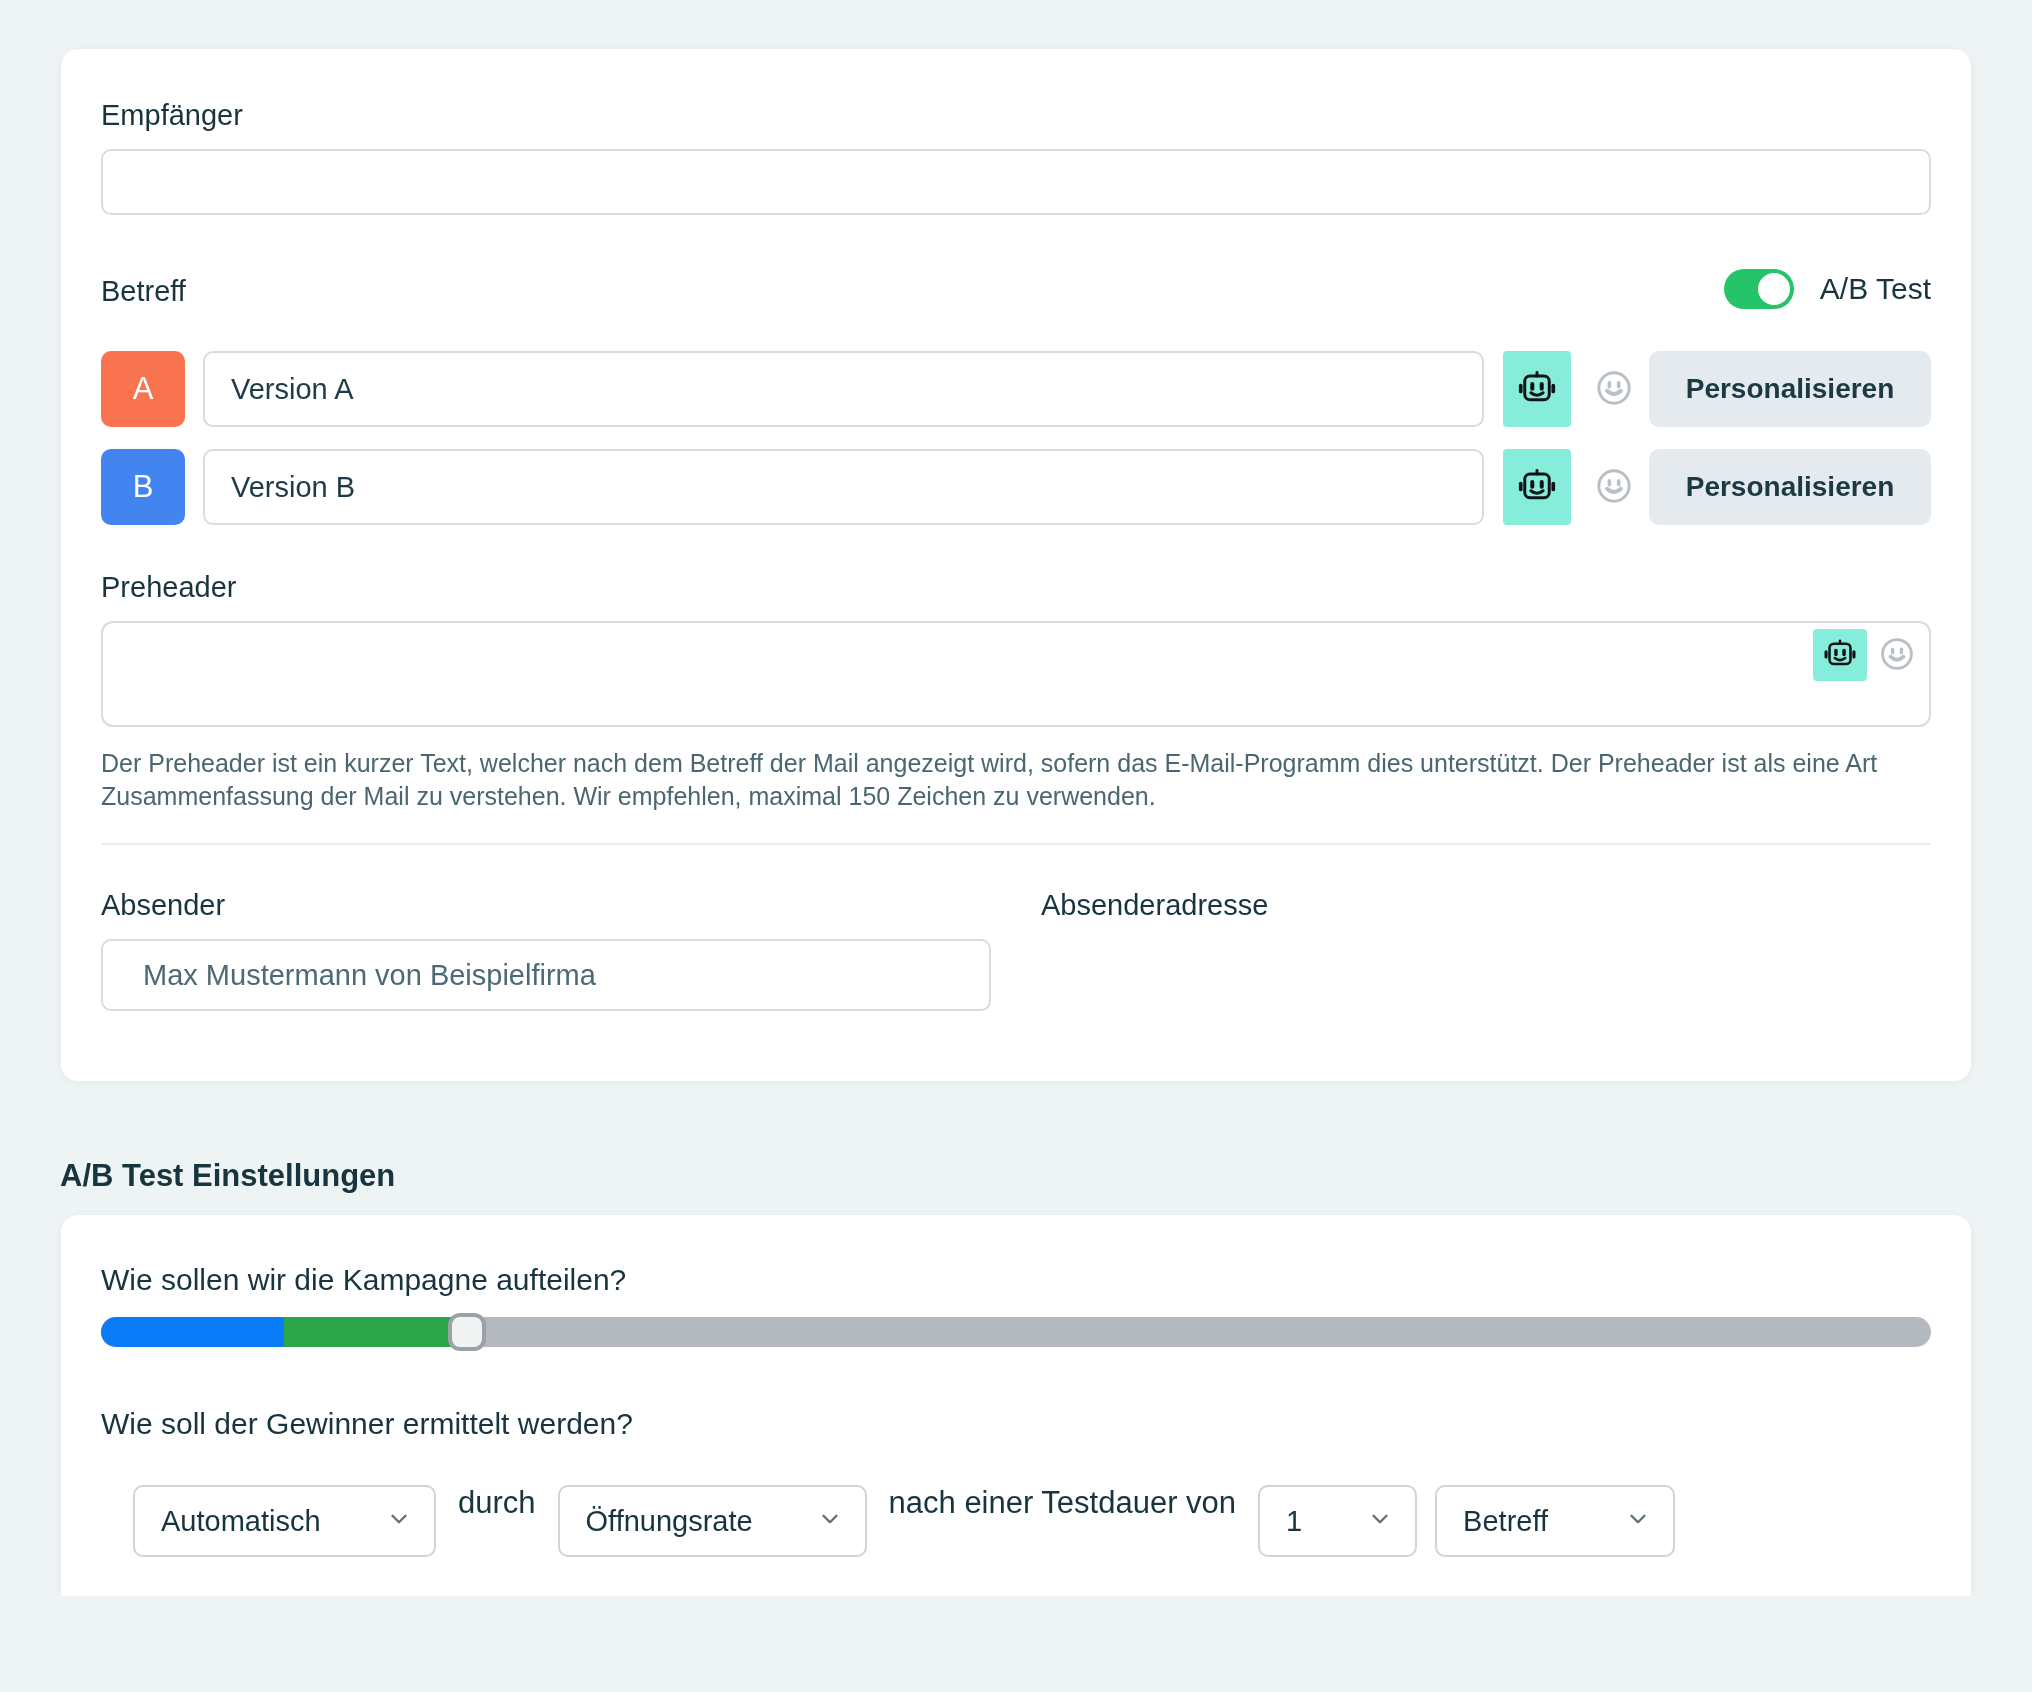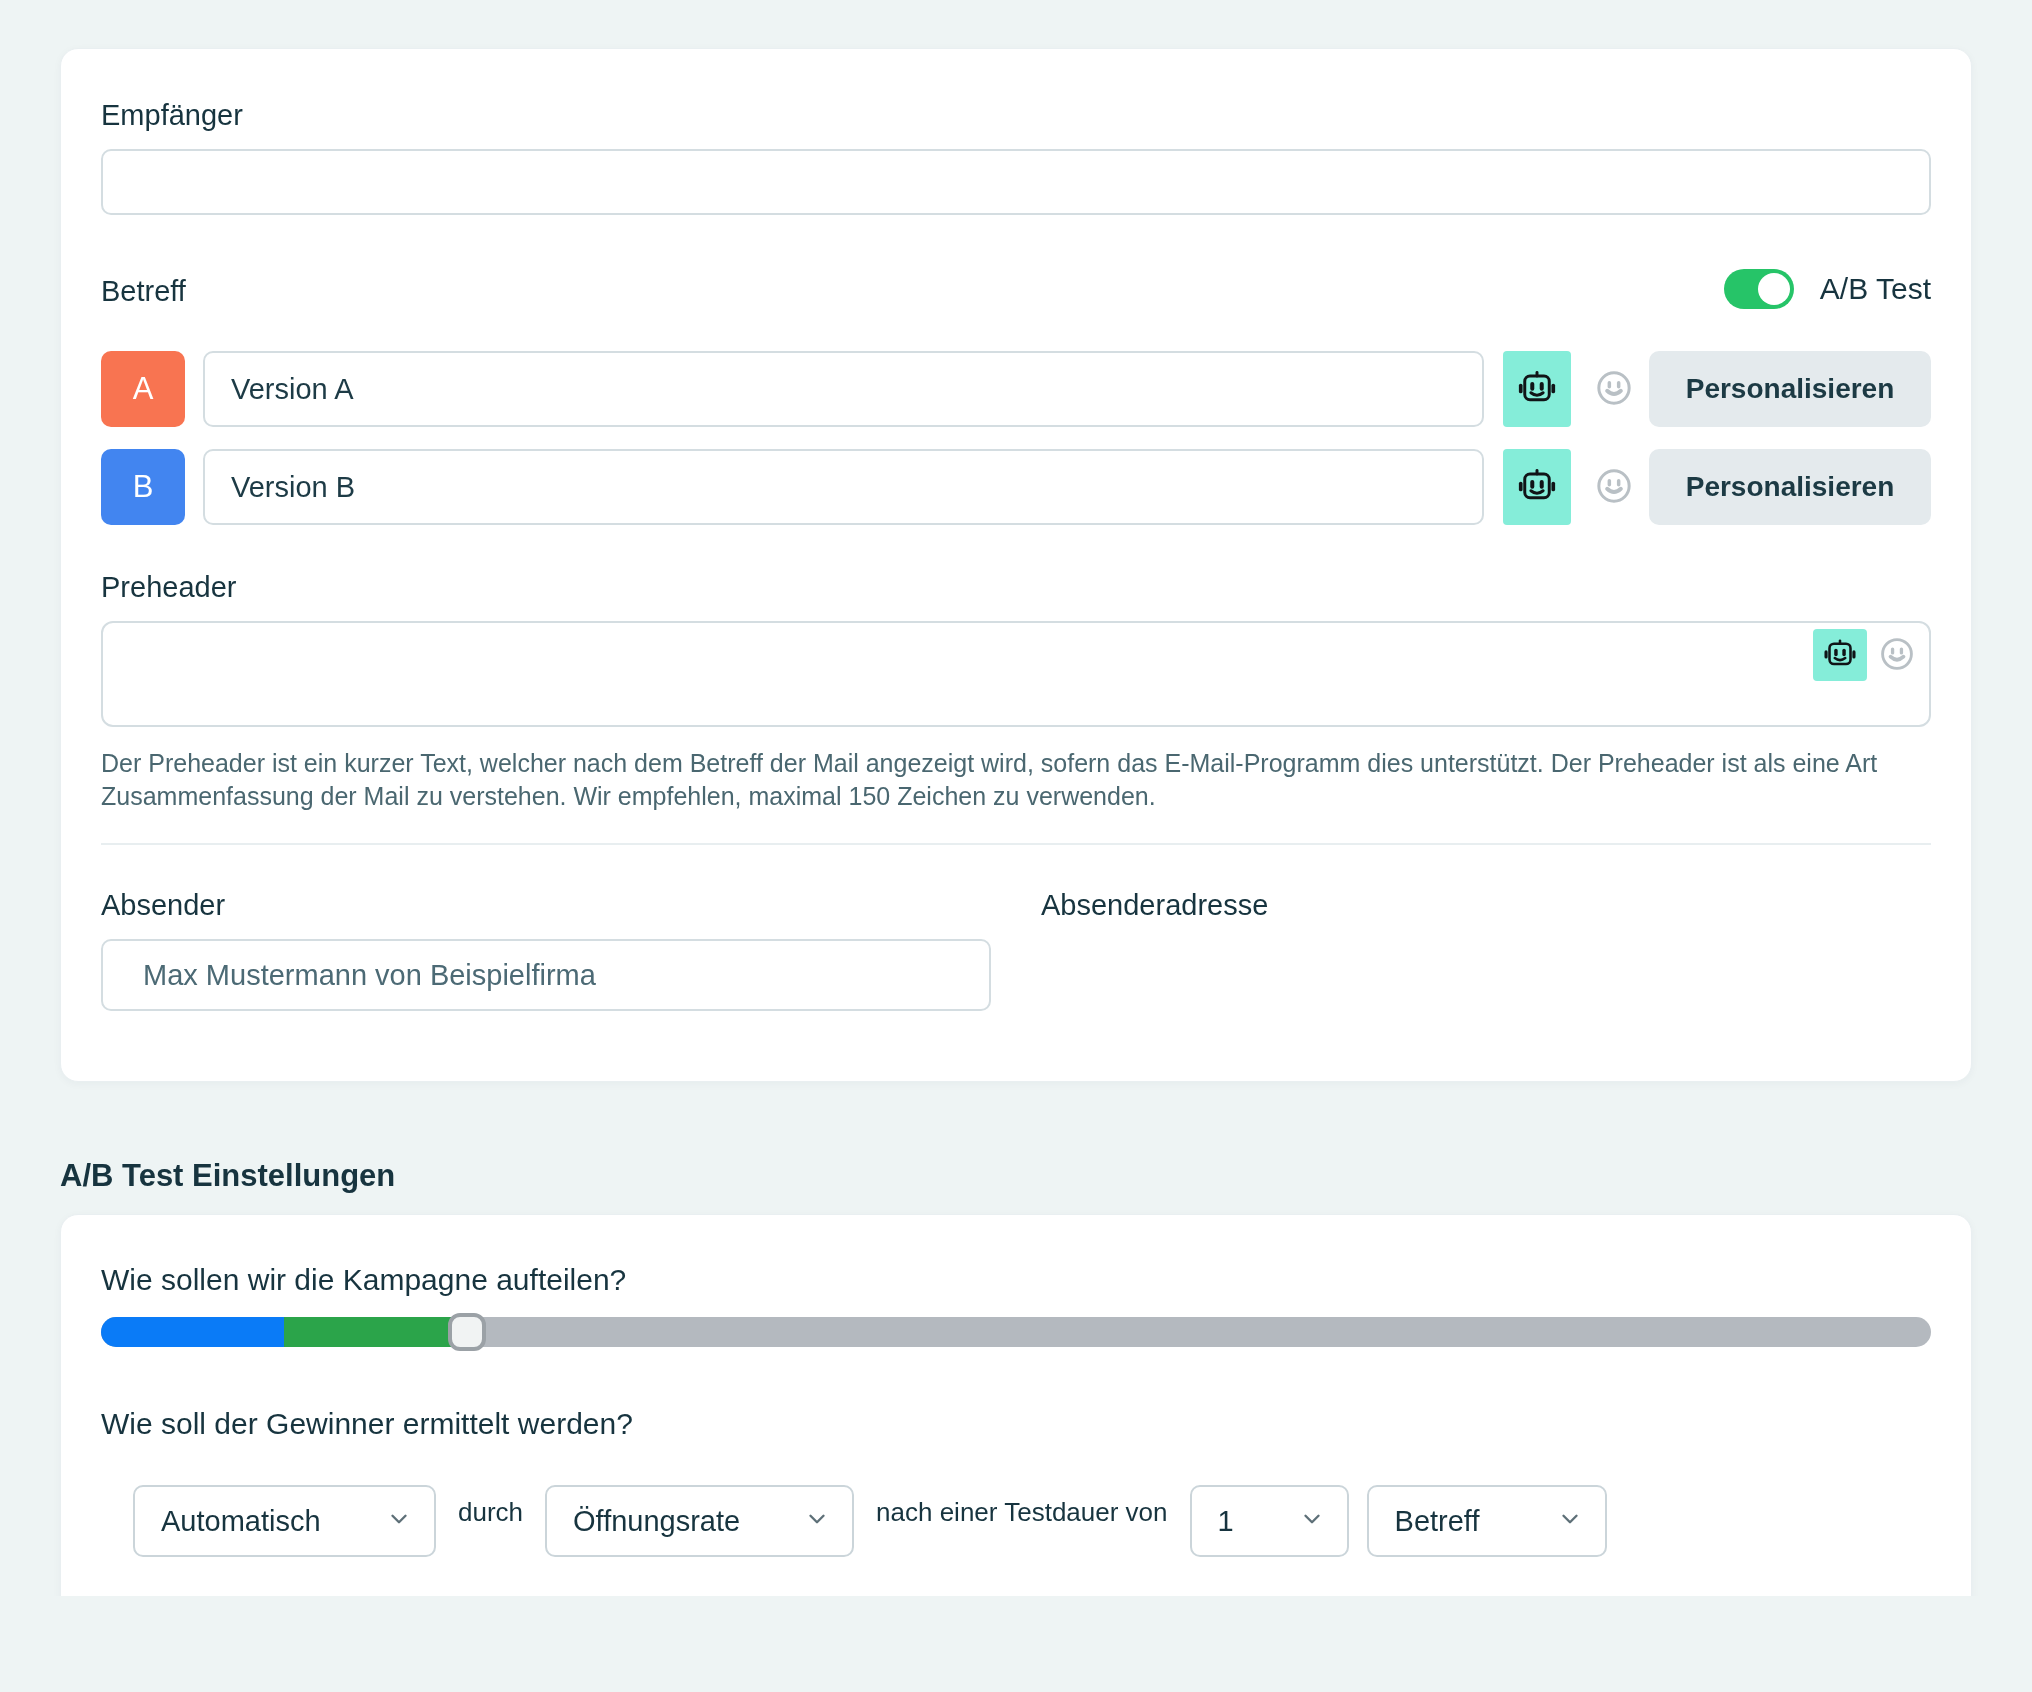--- a/index.html
+++ b/index.html
@@ -134,21 +134,21 @@
 
   .winner-question{margin-top:54px;}
   .selects-row{display:flex;align-items:flex-start;gap:18px;margin-top:42px;padding-left:32px;}
   .select-box{
     box-sizing:border-box;height:72px;
     border:2px solid #CBD5DA;border-radius:10px;background:#fff;
     display:flex;align-items:center;justify-content:space-between;
     padding:0 22px 0 26px;cursor:pointer;
   }
   .select-value{font-size:29px;color:var(--text-dark,#17343F);white-space:nowrap;}
-  .connector{font-size:26px;color:var(--text-dark,#17343F);white-space:nowrap;margin:12px 4px;}
+  .connector{font-size:31px;color:var(--text-dark,#17343F);white-space:nowrap;margin:0 4px;}
   .w-mode{width:303px;}
   .w-metric{width:309px;}
   .w-duration{width:159px;}
   .w-unit{width:240px;}
   .chev{flex:none;margin-left:14px;}
 </style>
 </head>
 <body>
 
 <div class="page">

